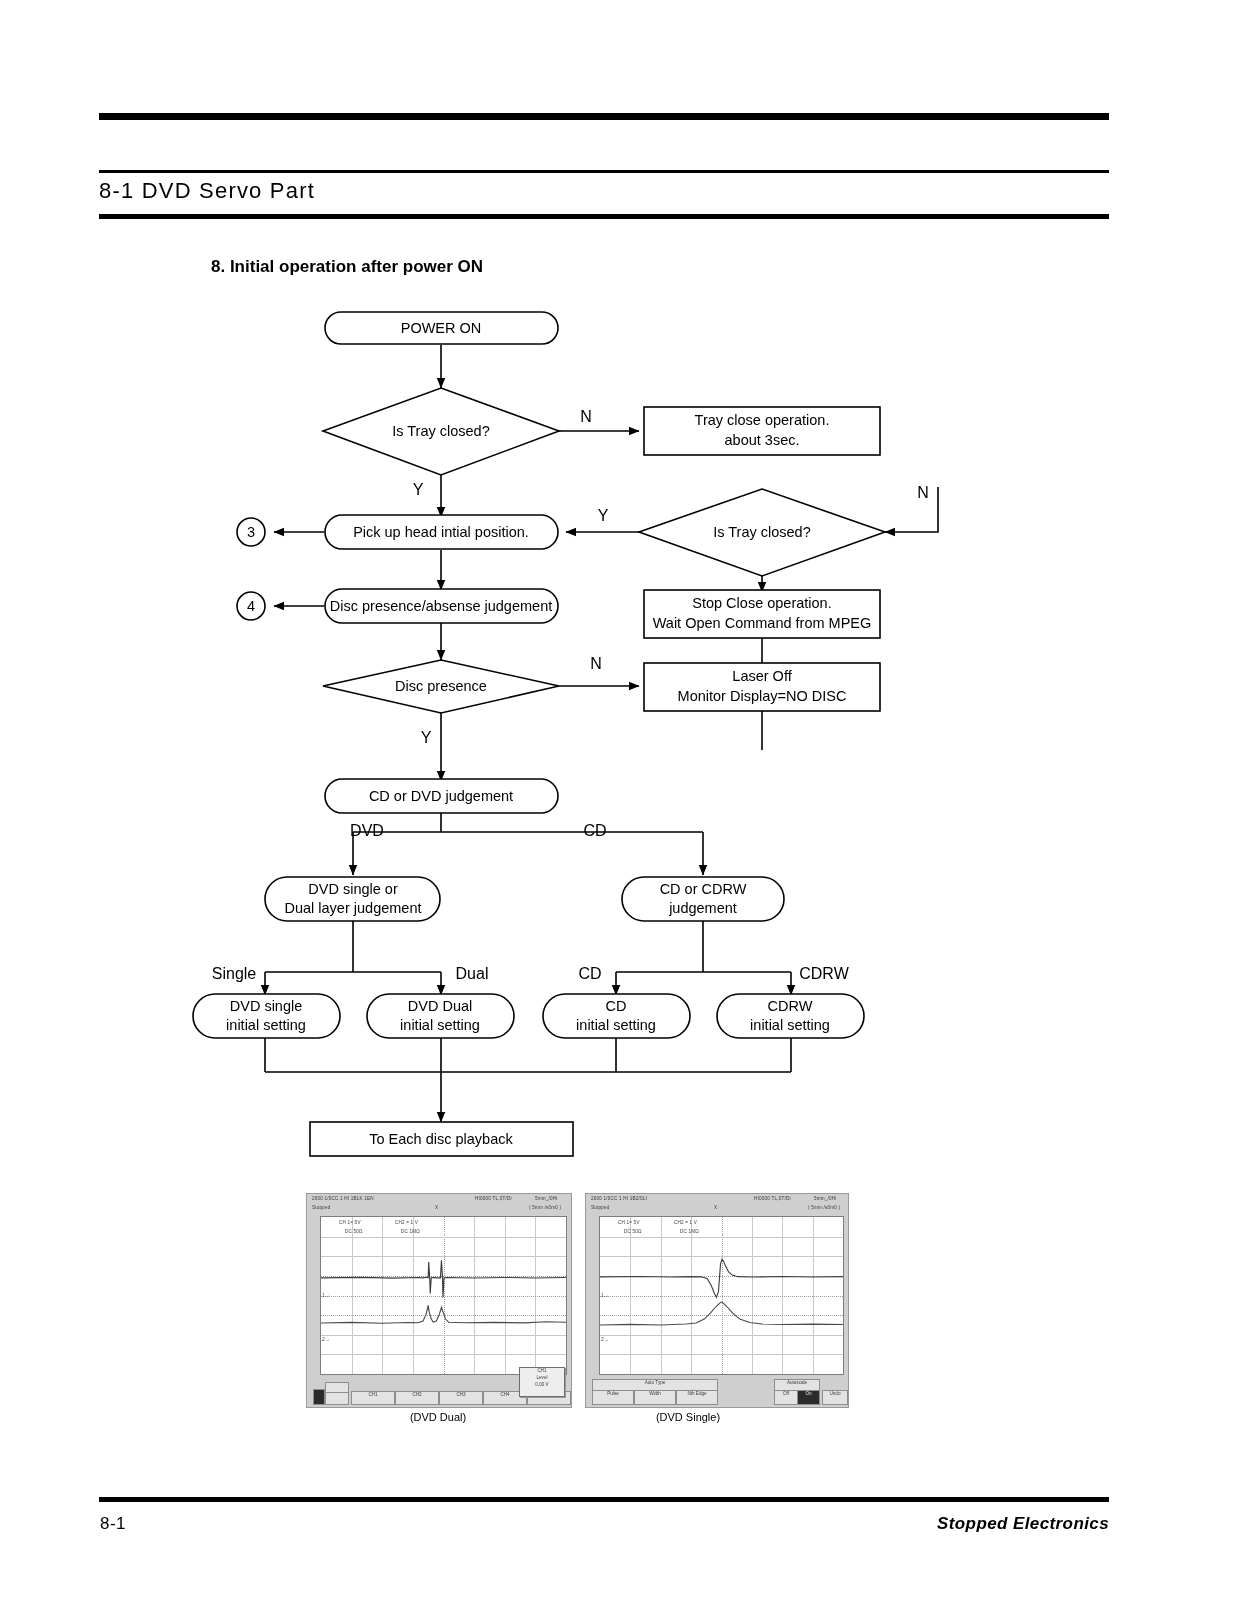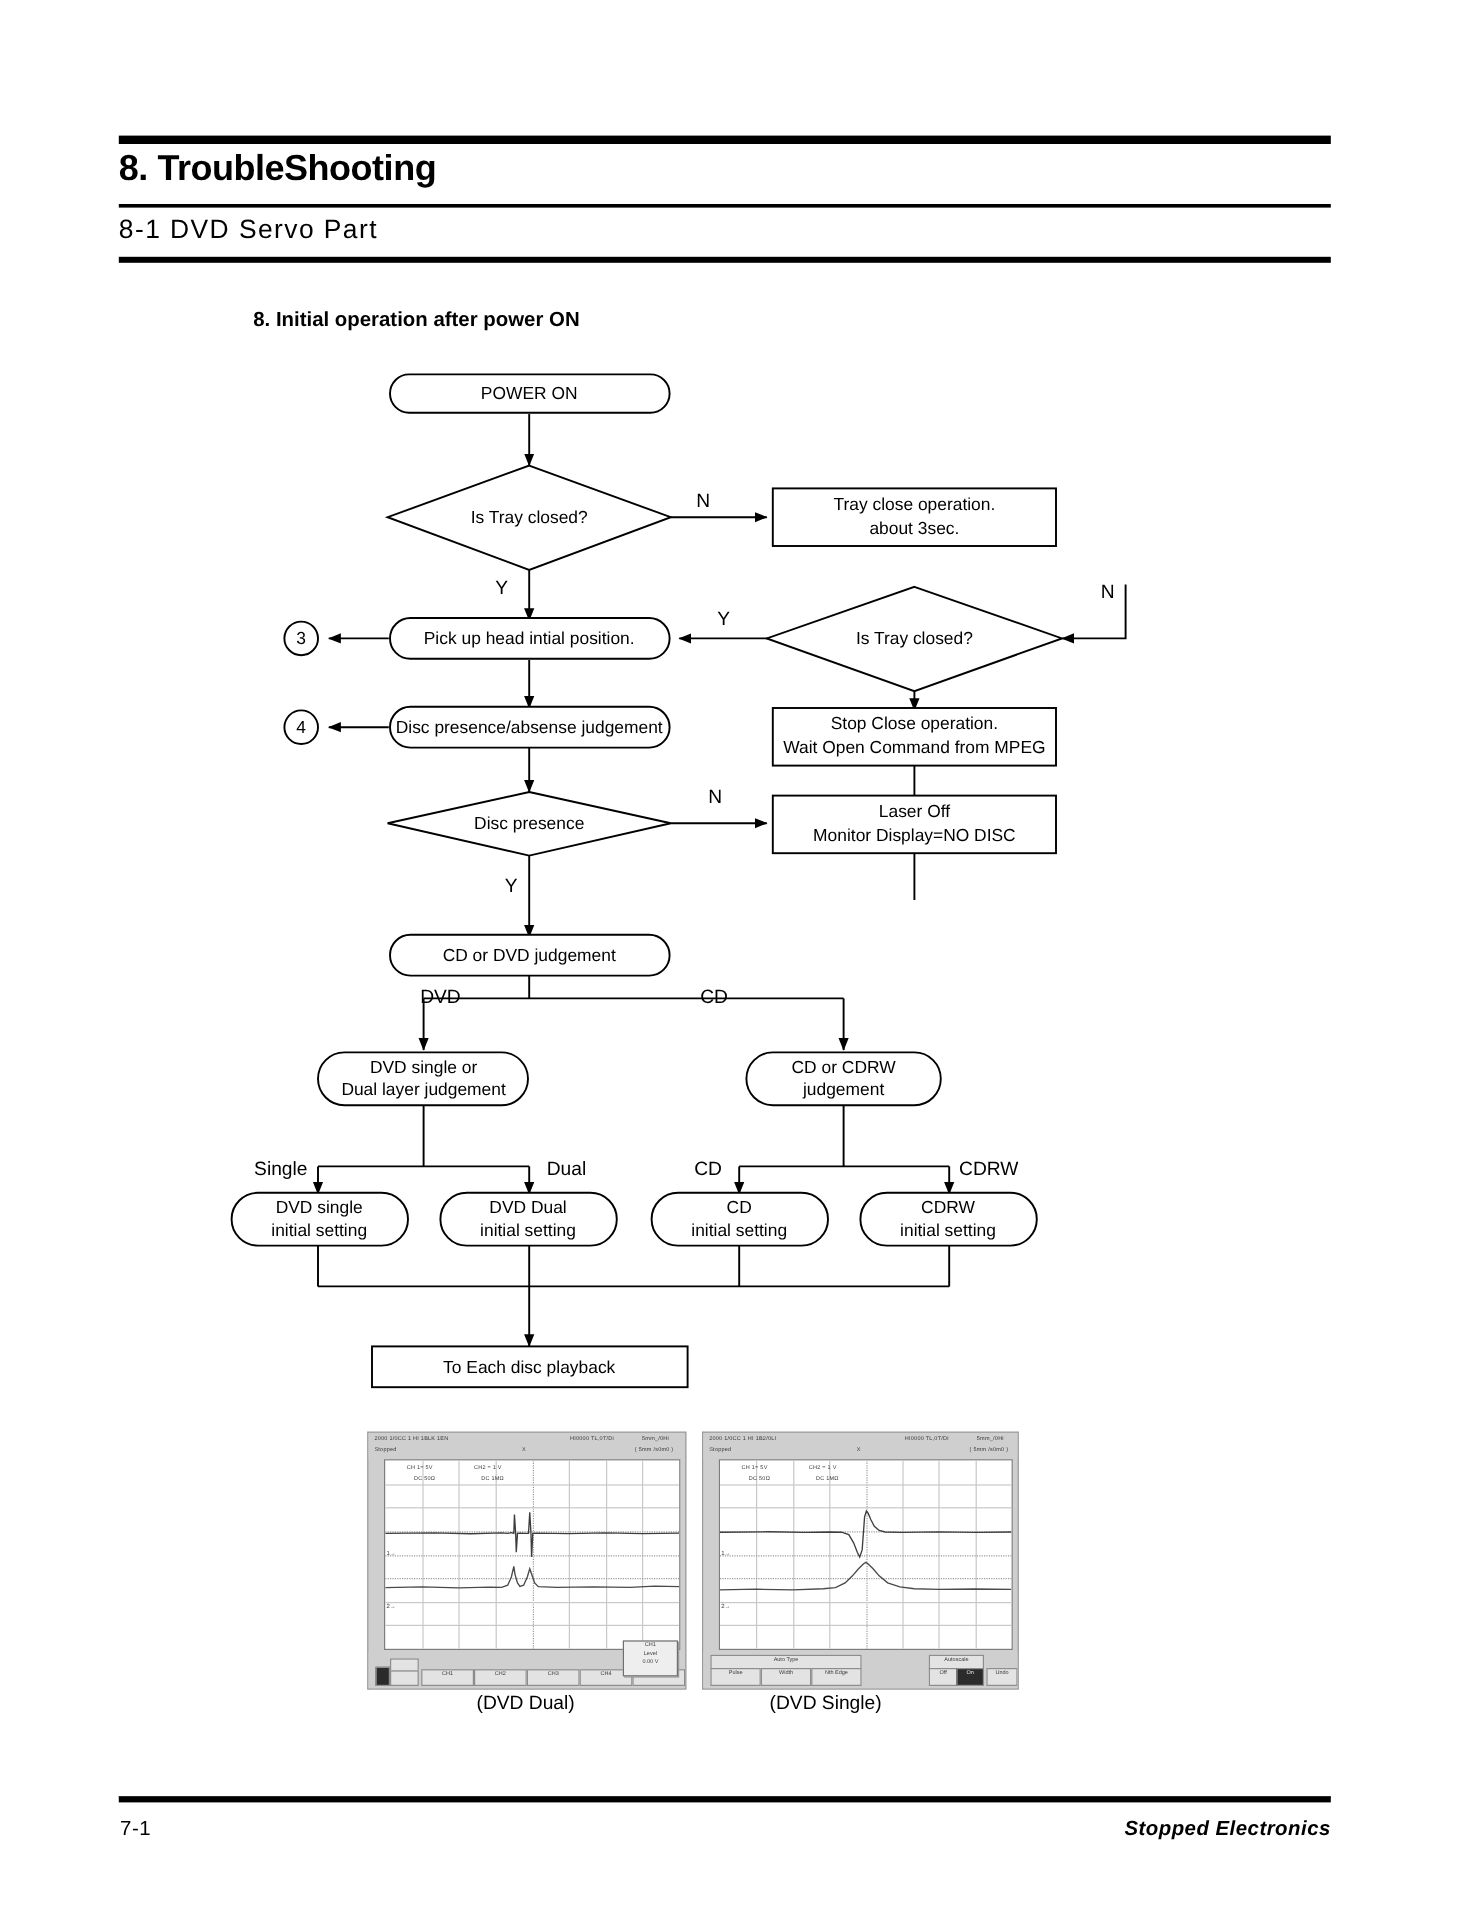--- a/index.html
+++ b/index.html
@@ -45,32 +45,31 @@
   .glv{width:1px;top:0;bottom:0;}
   .glh{height:1px;left:0;right:0;}
   .gl-dot{background:none;border-left:1px dotted #9b9b9b;width:0;}
   .gl-dash{background:none;border-top:1px dotted #9b9b9b;height:0;}
   .chmark{position:absolute;left:1px;font-size:5px;color:#444;}
   .scope-foot{position:absolute;left:0;right:0;bottom:0;height:30px;background:#cfcfcf;}
   .sbtn{position:absolute;background:#e3e3e3;border:1px solid #8d8d8d;font-size:4.6px;
     color:#3b3b3b;text-align:center;overflow:hidden;white-space:nowrap;line-height:1.5;}
   .sbtn-dark{background:#2b2b2b;color:#e8e8e8;}
   .sbtn-pop{background:#eee;border:1px solid #6f6f6f;box-shadow:1px 1px 0 #999;}
-  .caption{position:absolute;font-size:16px;text-align:center;white-space:nowrap;}
+  .caption{position:absolute;font-size:11px;text-align:center;white-space:nowrap;}
   #caption-dual{left:306px;top:1411px;width:264px;}
   #caption-single{left:557px;top:1411px;width:262px;}
   .trace{position:absolute;left:0;top:0;width:100%;height:100%;}
 </style>
 </head>
 <body>
 
 <div class="page">
 
   <div class="rule" id="rule-top"></div>
-  <div id="chapter-title">8. TroubleShooting</div>
   <div class="rule" id="rule-mid"></div>
   <div id="section-title">8-1 DVD Servo Part</div>
   <div class="rule" id="rule-bot"></div>
   <div id="figure-title">8. Initial operation after power ON</div>
 
   <svg id="flowchart" viewBox="0 0 1235 870">
     <defs>
       <marker id="arr" viewBox="0 0 10 10" refX="9" refY="5" markerWidth="7" markerHeight="7" orient="auto-start-reverse">
         <path d="M0,1.2 L9.5,5 L0,8.8 z" fill="#000"></path>
       </marker>
@@ -332,16 +331,16 @@
       <div class="sbtn" style="left:90px;top:13px;width:40px;height:13px;">Nth Edge</div>
       <div class="sbtn" style="left:188px;top:2px;width:44px;height:10px;">Autoscale</div>
       <div class="sbtn" style="left:188px;top:13px;width:22px;height:13px;">Off</div>
       <div class="sbtn sbtn-dark" style="left:211px;top:13px;width:21px;height:13px;">On</div>
       <div class="sbtn" style="left:236px;top:13px;width:24px;height:13px;">Undo</div>
     </div>
   </div>
   <div class="caption" id="caption-single">(DVD  Single)</div>
 
   <div class="rule" id="rule-foot"></div>
-  <div id="page-number">7-1</div>
+  <div id="page-number">8-1</div>
   <div id="footer-brand">Stopped Electronics</div>
 
 </div>
 
 </body></html>

